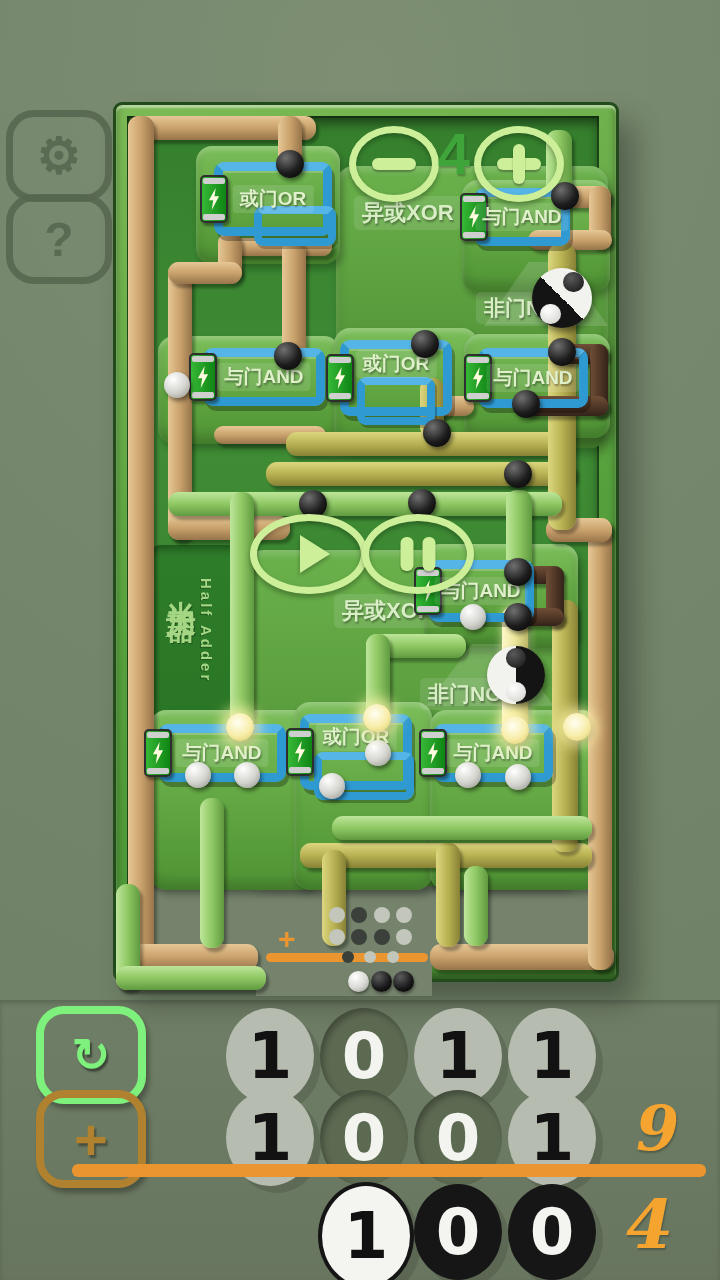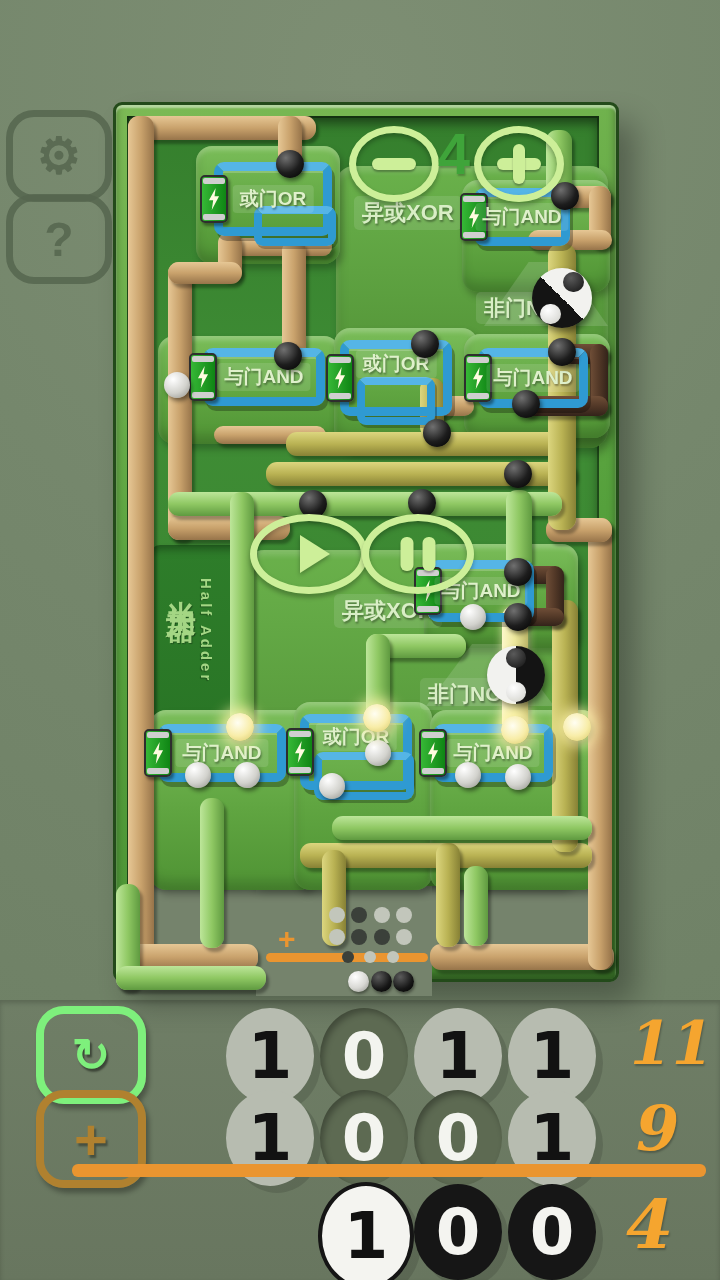--- a/index.html
+++ b/index.html
@@ -318,21 +318,20 @@
   </div>
   <div class="sqbtn" style="left:36px;top:1090px;width:94px;height:82px;border:8px solid #b0812f;color:#b0812f;font-size:58px;
        box-shadow:3px 5px 5px rgba(0,0,0,.3);">
     <span style="text-shadow:2px 3px 2px rgba(0,0,0,.35);">+</span>
   </div>
 
   <div class="bit light" style="left:226px;top:1008px;">1</div>
   <div class="bit dark" style="left:320px;top:1008px;">0</div>
   <div class="bit light" style="left:414px;top:1008px;">1</div>
   <div class="bit light" style="left:508px;top:1008px;">1</div>
-  <div class="hand" style="left:630px;top:1008px;font-size:60px;">11</div>
 
   <div class="bit light" style="left:226px;top:1090px;">1</div>
   <div class="bit dark" style="left:320px;top:1090px;">0</div>
   <div class="bit dark" style="left:414px;top:1090px;">0</div>
   <div class="bit light" style="left:508px;top:1090px;">1</div>
   <div class="hand" style="left:636px;top:1092px;font-size:62px;">9</div>
 
   <div class="abs oline" style="left:72px;top:1164px;width:634px;height:13px;"></div>
   <div class="bit rwhite" style="left:318px;top:1182px;height:100px;">1</div>
   <div class="bit rblack" style="left:414px;top:1184px;">0</div>

